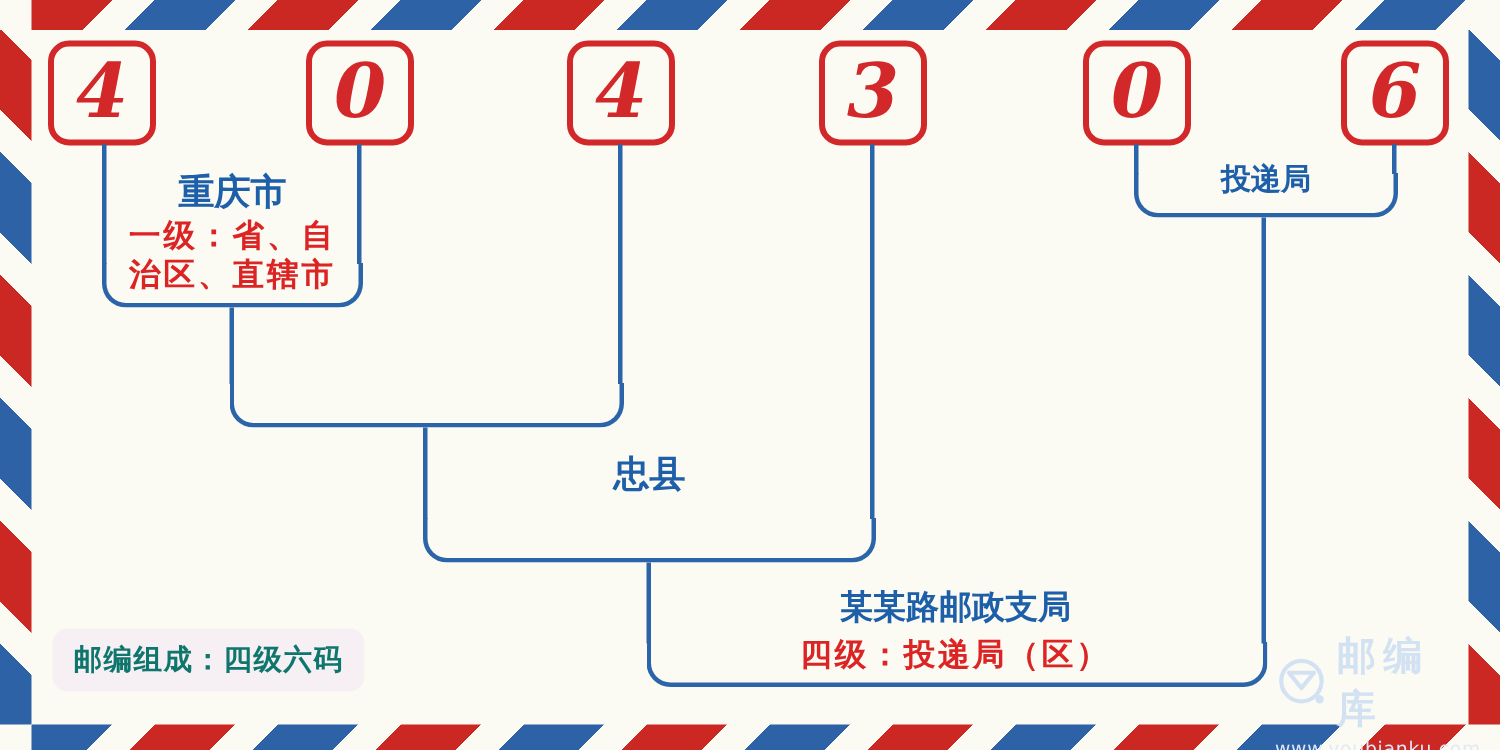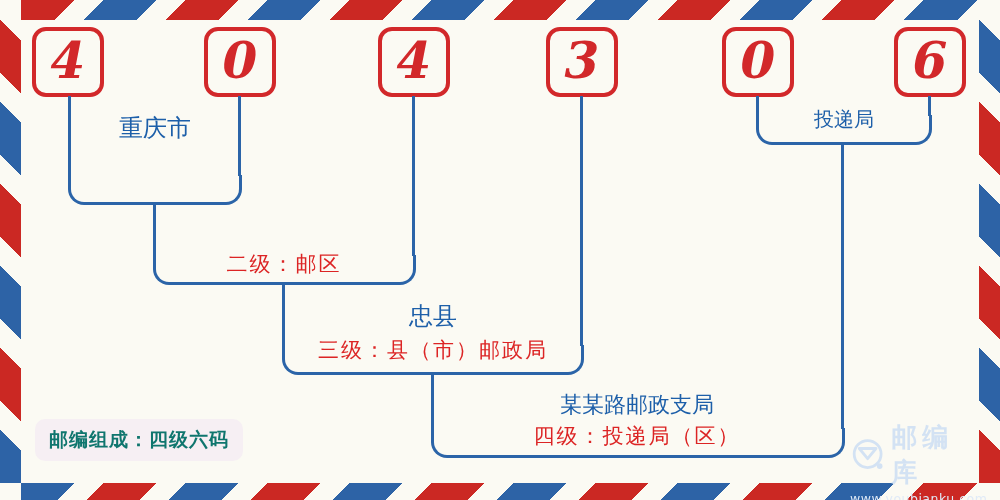--- a/index.html
+++ b/index.html
@@ -27,21 +27,21 @@
     border:4px solid var(--red);border-radius:14px;color:var(--red);
     font-family:"DejaVu Serif","Liberation Serif",serif;font-style:italic;font-weight:bold;
     font-size:50px;line-height:60px;text-align:center;transform-origin:center;}
 
   
   .vl{position:absolute;width:0;border-left:3px solid var(--blue);}
   .ub{position:absolute;height:30px;box-sizing:border-box;border:3px solid var(--blue);
     border-top:none;border-radius:0 0 16px 16px;}
 
   
-  .lbl{position:absolute;transform:translateX(-50%);font-weight:normal;text-align:right;
+  .lbl{position:absolute;transform:translateX(-50%);font-weight:bold;text-align:right;
     white-space:pre-line;}
   .blue-lbl{color:var(--blue_text);font-size:24px;}
   .red-lbl{color:var(--red_text);font-size:21px;letter-spacing:2px;line-height:26px;}
 
   .badge{position:absolute;left:35px;top:419px;background:var(--badge_bg);
     border-radius:10px;padding:8px 14px;color:#0f766e;font-weight:bold;font-size:19px;
     letter-spacing:1px;}
 
   .watermark{position:absolute;left:850px;top:420px;width:132px;color:var(--watermark);}
   .wm-row{display:flex;align-items:center;}
@@ -77,25 +77,25 @@
   <div class="vl" style="left:431px;top:375px;height:54px"></div>
   <div class="vl" style="left:841px;top:145px;height:284px"></div>
 
   <div class="ub" style="left:68px;top:175px;width:174px"></div>
   <div class="ub" style="left:153px;top:255px;width:263px"></div>
   <div class="ub" style="left:282px;top:345px;width:302px"></div>
   <div class="ub" style="left:431px;top:428px;width:414px"></div>
   <div class="ub" style="left:756px;top:115px;width:176px"></div>
 
   <div class="lbl blue-lbl" style="left:155px;top:112px">重庆市</div>
+  <div class="lbl red-lbl" style="left:155px;top:144px">一级：省、自
+治区、直辖市</div>
 
-  <div class="lbl red-lbl" style="left:284px;top:251px">二级：邮区</div>
 
   <div class="lbl blue-lbl" style="left:433px;top:300px">忠县</div>
-  <div class="lbl red-lbl" style="left:433px;top:337px">三级：县（市）邮政局</div>
 
   <div class="lbl red-lbl" style="left:637px;top:423px">四级：投递局（区）</div>
   <div class="lbl blue-lbl" style="left:637px;top:390px;font-size:22px">某某路邮政支局</div>
 
   <div class="lbl blue-lbl" style="left:844px;top:106px;font-size:20px">投递局</div>
 
   <div class="badge">邮编组成：四级六码</div>
 
   <div class="watermark">
     <div class="wm-row">

